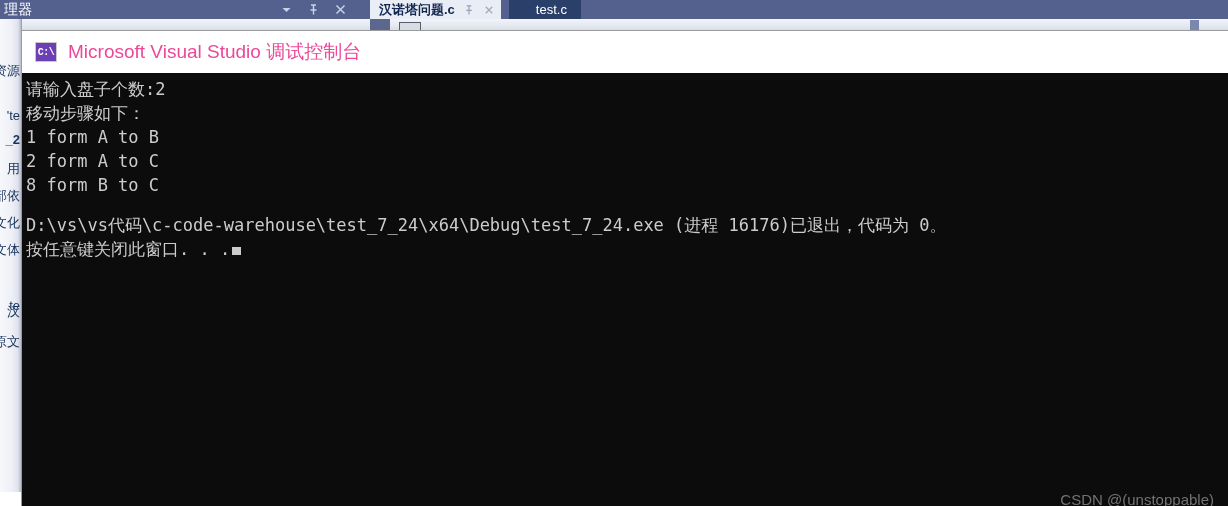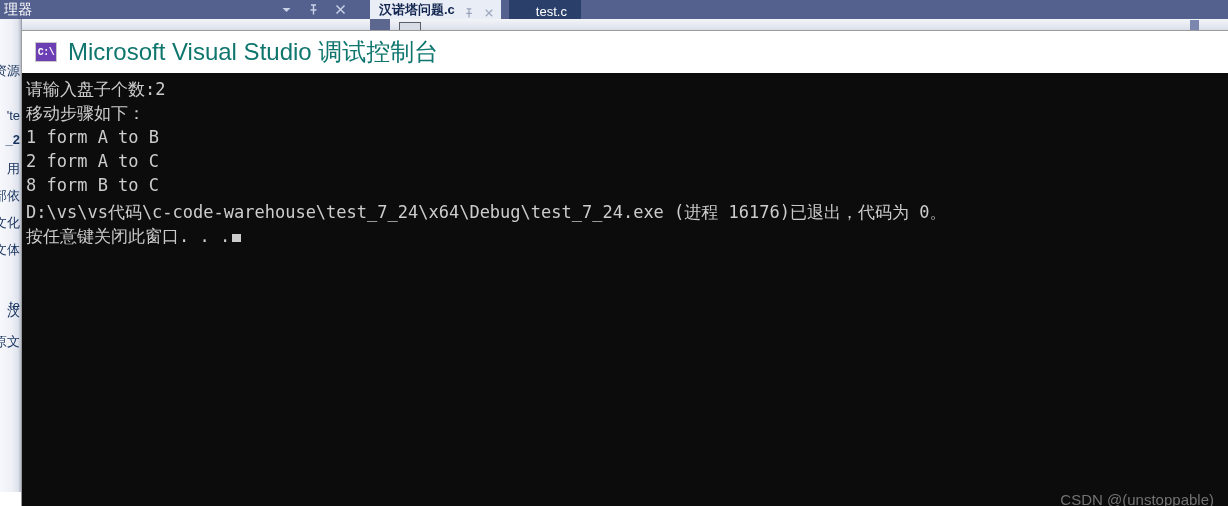--- a/index.html
+++ b/index.html
@@ -73,21 +73,21 @@
   .vs-tabwell {
     position: absolute;
     left: 370px; top: 0;
     width: 858px; height: 19px;
     background: #54618f;
     display: flex;
     align-items: stretch;
   }
   .vs-tab {
     display: flex;
-    align-items: flex-end;
+    align-items: center;
     padding: 0 6px 0 9px;
     font-size: 13px;
     height: 19px;
     box-sizing: border-box;
     white-space: nowrap;
   }
   .vs-tab.active {
     background: #e9edf6;
     color: #12264f;
     font-weight: bold;
@@ -169,22 +169,22 @@
     justify-content: center;
     color: #ffffff;
     font-family: "Liberation Mono", monospace;
     font-size: 10px;
     font-weight: bold;
     letter-spacing: -0.5px;
     flex: 0 0 auto;
   }
   .console-title-text {
     margin-left: 11px;
-    font-size: 24px;
-    color: #0f766e;
+    font-size: 19px;
+    color: #ec4899;
     font-family: "Liberation Sans", sans-serif;
     white-space: nowrap;
   }
   .console-body {
     position: absolute;
     left: 0; top: 42px;
     width: 100%;
     height: 451px;
     background: #0c0c0c;
     padding: 4px 0 0 0;
@@ -193,21 +193,21 @@
   }
   .console-line {
     font-family: "DejaVu Sans Mono", "Liberation Mono", monospace;
     font-size: 17px;
     line-height: 24px;
     color: #cccccc;
     white-space: pre;
     padding-left: 4px;
     letter-spacing: 0px;
   }
-  .console-line.gap-top { margin-top: 3px; }
+  .console-line.gap-top { margin-top: 16px; }
   .cursor-block {
     display: inline-block;
     width: 9px;
     height: 8px;
     background: #cccccc;
     vertical-align: baseline;
     margin-left: 2px;
   }
 
   .watermark {

